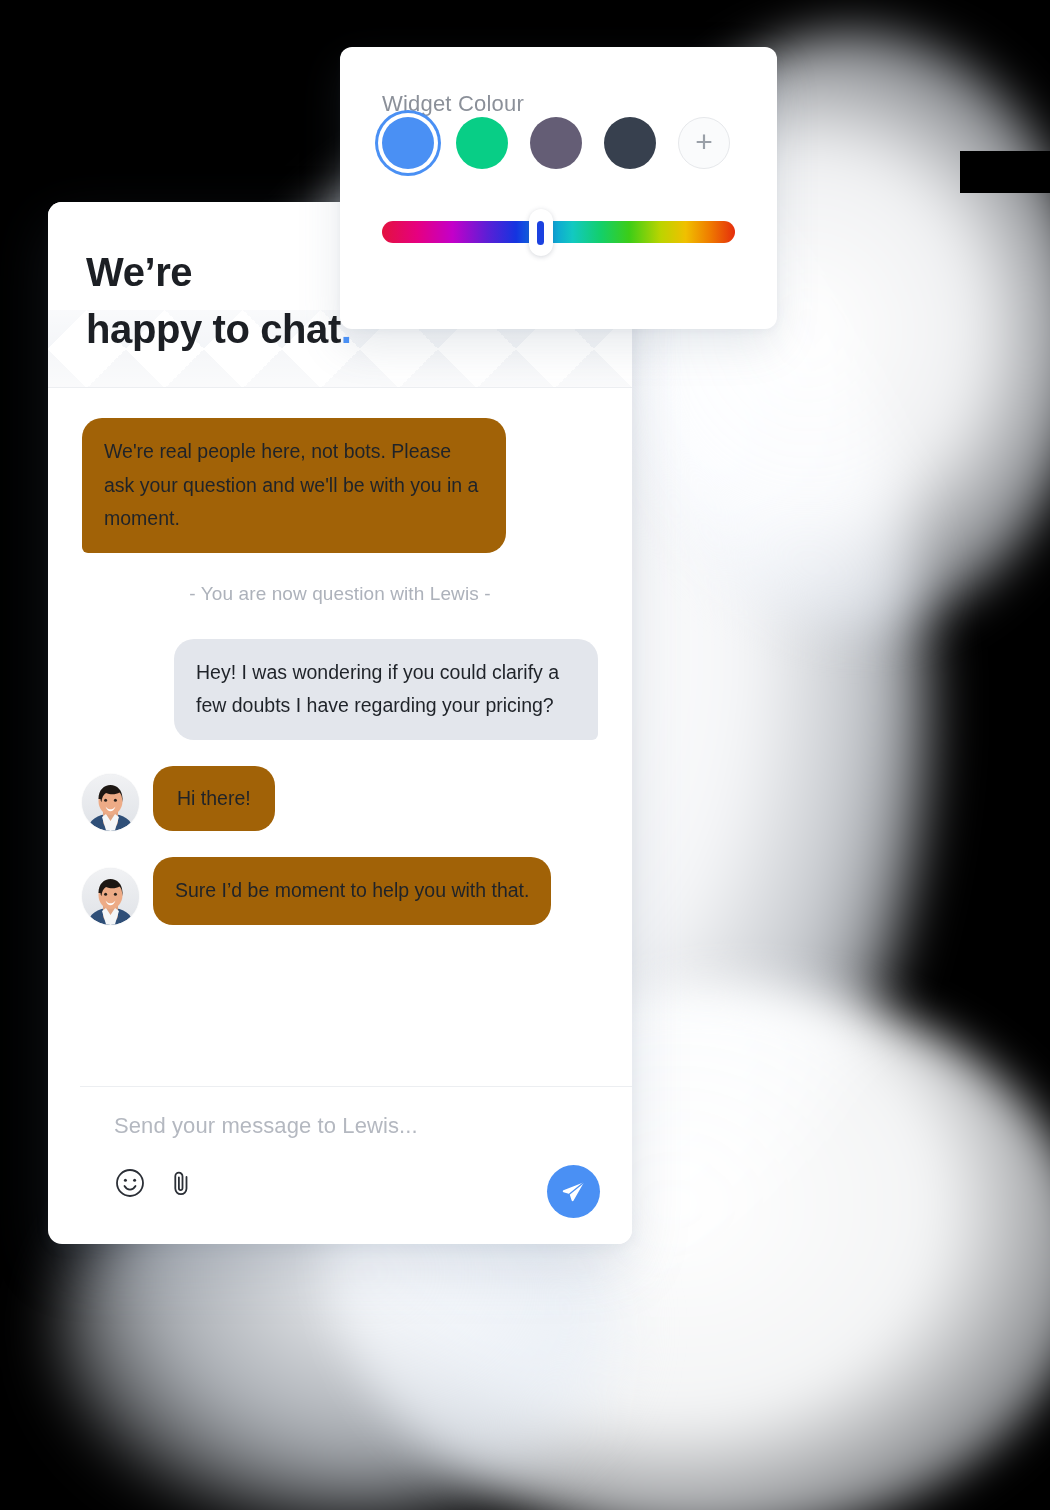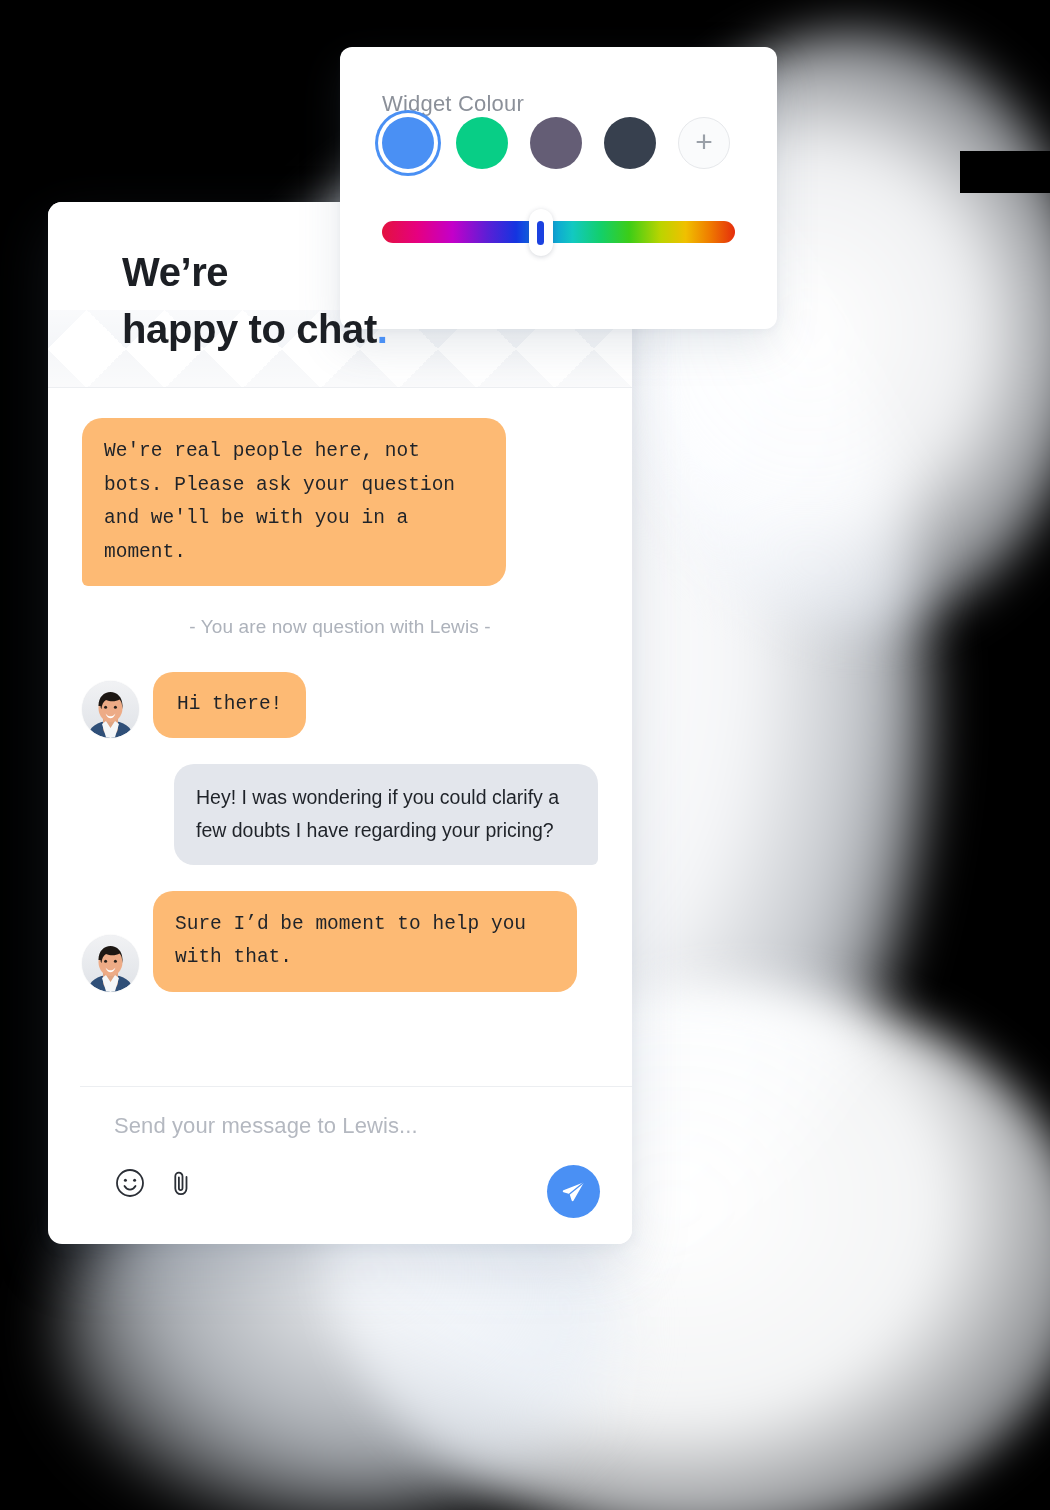--- a/index.html
+++ b/index.html
@@ -129,21 +129,20 @@
     position: absolute;
     left: 38px;
     top: 42px;
     font-size: 40px;
     font-weight: 700;
     line-height: 1.42;
     color: #1c1f24;
     letter-spacing: -0.4px;
     z-index: 2;
     white-space: pre;
-    margin-left: 36px;
   }
   .header-title .dot {
     color: #4a90f4;
   }
   .header-divider {
     position: absolute;
     left: 0; right: 0; bottom: 0;
     height: 1px;
     background: #eceef1;
   }
@@ -168,23 +167,22 @@
   .bubble {
     max-width: 380px;
     padding: 17px 22px;
     font-size: 19.5px;
     line-height: 1.72;
     color: #1f2329;
     position: relative;
     word-wrap: break-word;
   }
   .bubble.agent {
-    background: #fdba74;
+    background: #a16207;
     border-radius: 20px 20px 20px 6px;
-    font-family: Liberation Mono, monospace;
   }
   .bubble.agent.no-tail {
     border-radius: 20px;
   }
   .bubble.user {
     background: #e3e6ec;
     border-radius: 20px 20px 6px 20px;
   }
   .bubble.agent::after {
     content: "";
@@ -405,20 +403,24 @@
     <div class="header-divider"></div>
   </div>
 
   <div class="chat-body">
 
     <div class="msg-row from-agent">
       <div class="bubble agent">We're real people here, not bots. Please ask your question and we'll be with you in a moment.</div>
     </div>
 
     <div class="system-note">- You are now question with Lewis -</div>
+
+    <div class="msg-row from-user">
+      <div class="bubble user">Hey! I was wondering if you could clarify a few doubts I have regarding your pricing?</div>
+    </div>
 
     <div class="msg-row from-agent">
       <div class="avatar">
         <svg viewBox="0 0 57 57" xmlns="http://www.w3.org/2000/svg" aria-hidden="true">
           <defs>
             <clipPath id="avclip1">
                 <circle cx="28.5" cy="28.5" r="28.5"></circle>
               </clipPath>
             <linearGradient id="avbg1" x1="0" y1="0" x2="0" y2="1">
               <stop offset="0%" stop-color="#f1f2f4"></stop>
@@ -434,24 +436,20 @@
             <path d="M16.5 25c0-9 5.5-14 12-14s12 5 12 14c0 1.5-.3 3-.3 3s.4-7-2.7-9.5c-3 2-9 2.6-13.5.5-2.6 1.8-4.3 4.8-4.6 9.2-.5-.9-.9-2.2-.9-3.2z" fill="#1d1713"></path>
             <circle cx="23.6" cy="26.2" r="1.5" fill="#27211c"></circle>
             <circle cx="33.4" cy="26.2" r="1.5" fill="#27211c"></circle>
             <path d="M23.5 32.5c1.6 2 3.2 2.8 5 2.8s3.4-.8 5-2.8c-1.3 3.4-3.1 4.8-5 4.8s-3.7-1.4-5-4.8z" fill="#fff"></path>
           </g>
         </svg>
       </div>
       <div class="bubble agent no-tail bubble-small">Hi there!</div>
     </div>
 
-    <div class="msg-row from-user">
-      <div class="bubble user">Hey! I was wondering if you could clarify a few doubts I have regarding your pricing?</div>
-    </div>
-
     <div class="msg-row from-agent">
       <div class="avatar">
         <svg viewBox="0 0 57 57" xmlns="http://www.w3.org/2000/svg" aria-hidden="true">
           <defs>
             <clipPath id="avclip2">
                 <circle cx="28.5" cy="28.5" r="28.5"></circle>
               </clipPath>
             <linearGradient id="avbg2" x1="0" y1="0" x2="0" y2="1">
               <stop offset="0%" stop-color="#f1f2f4"></stop>
                 <stop offset="100%" stop-color="#dfe2e7"></stop>

